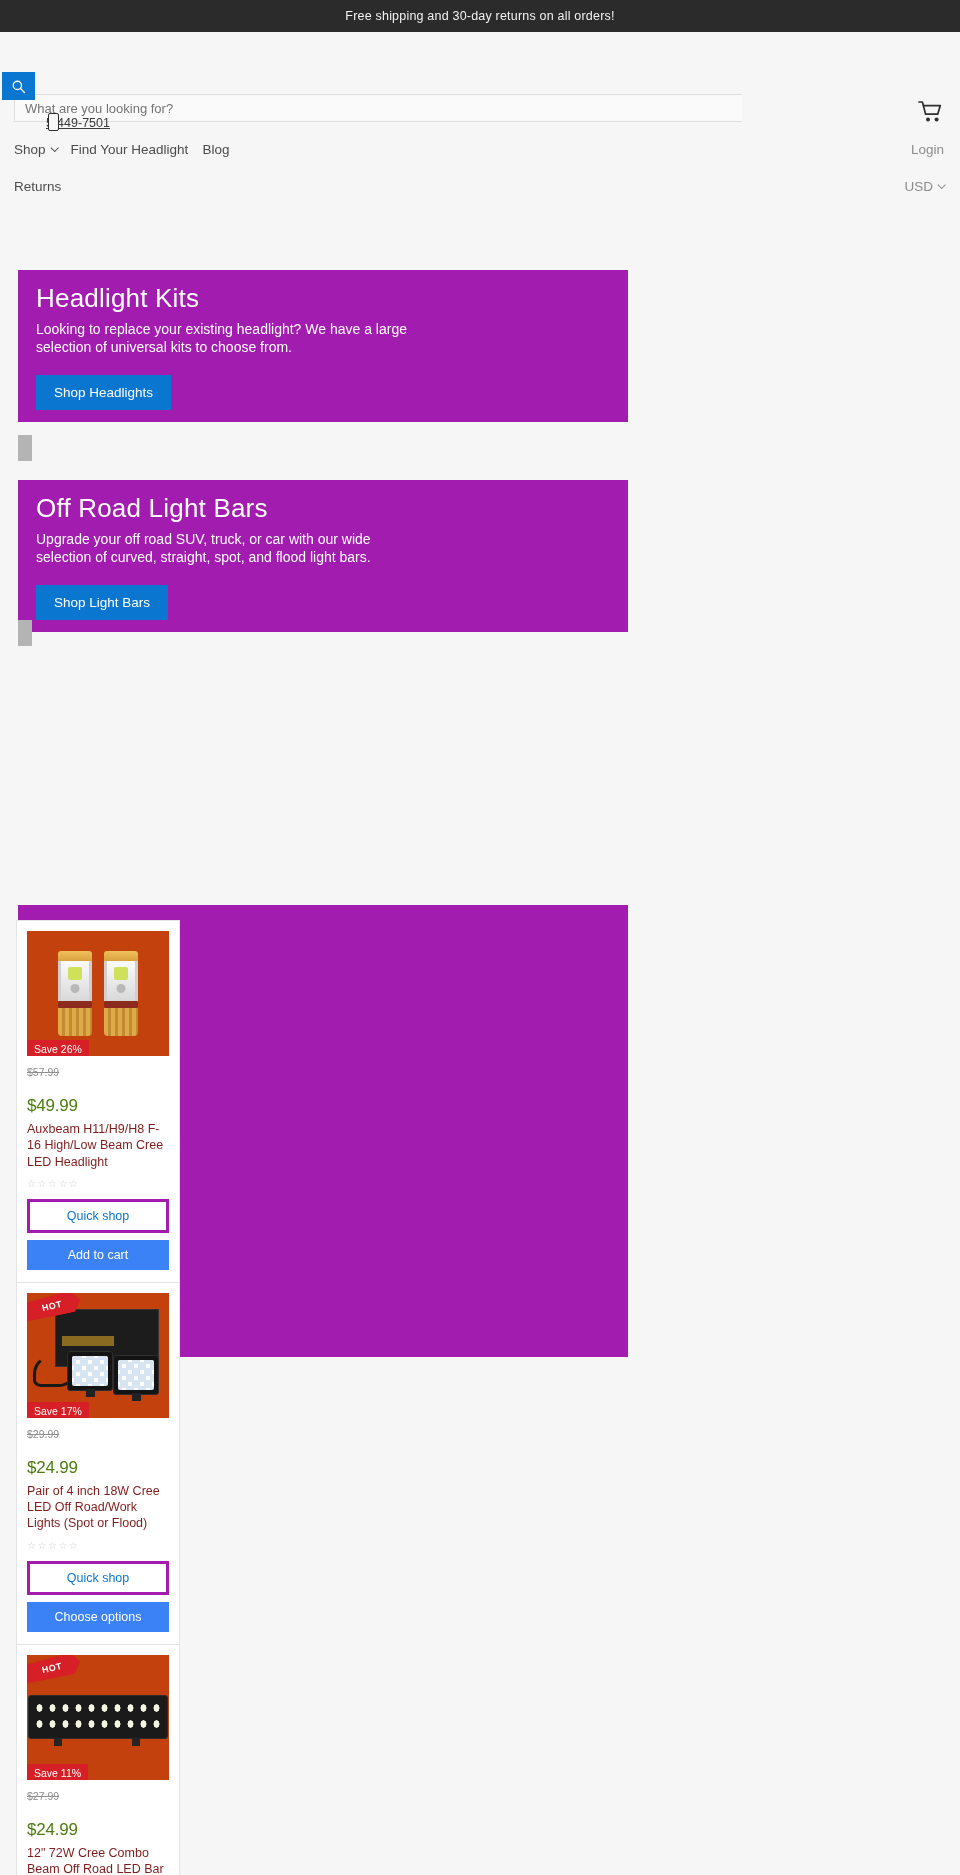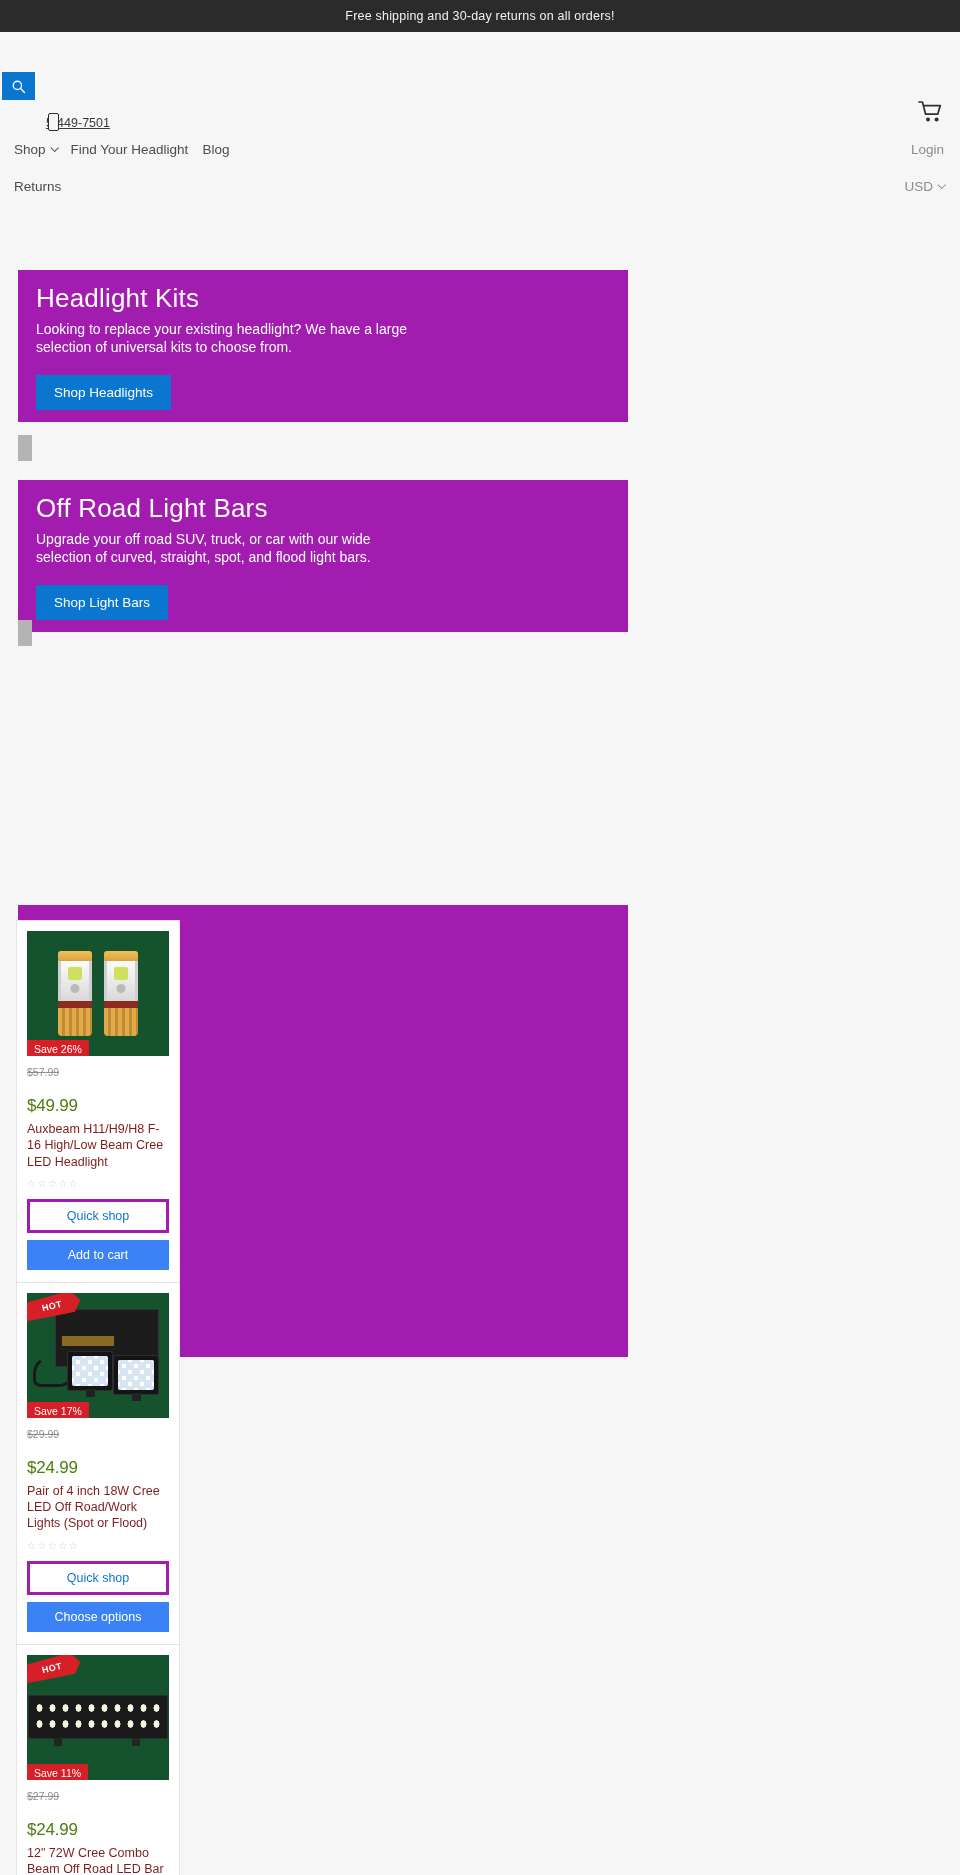--- a/index.html
+++ b/index.html
@@ -249,21 +249,21 @@
     position: relative;
   }
   .product-card:last-child { border-bottom: 1px solid #e4e4e4; }
 
   .prod-img-wrap {
     position: relative;
     height: 125px;
     display: flex;
     align-items: center;
     justify-content: center;
-    background: #14532d;
+    background: #c2410c;
     overflow: hidden;
   }
   .hot-ribbon {
     position: absolute;
     left: -4px; top: 2px;
     width: 58px; height: 22px;
     background: #d61f26;
     color: #fff;
     font-size: 9px;
     font-weight: 700;
@@ -365,20 +365,23 @@
 </head>
 <body>
 
 <div class="announcement">
   <span>Free shipping and 30-day returns on all orders!</span>
 </div>
 
 <div class="header">
 
 
+  <div class="search-row">
+    <input class="search-input" type="text" placeholder="What are you looking for?" style="">
+  </div>
 
   <button class="search-btn">
     <svg width="15" height="15" viewBox="0 0 20 20">
       <circle cx="8.5" cy="8.5" r="5.5" fill="none" stroke="#fff" stroke-width="1.8"></circle>
       <line x1="12.7" y1="12.7" x2="18" y2="18" stroke="#fff" stroke-width="1.8" stroke-linecap="round"></line>
     </svg>
   </button>
 
   <div class="phone-icon"></div>
   <a class="phone" href="#">5-449-7501</a>

